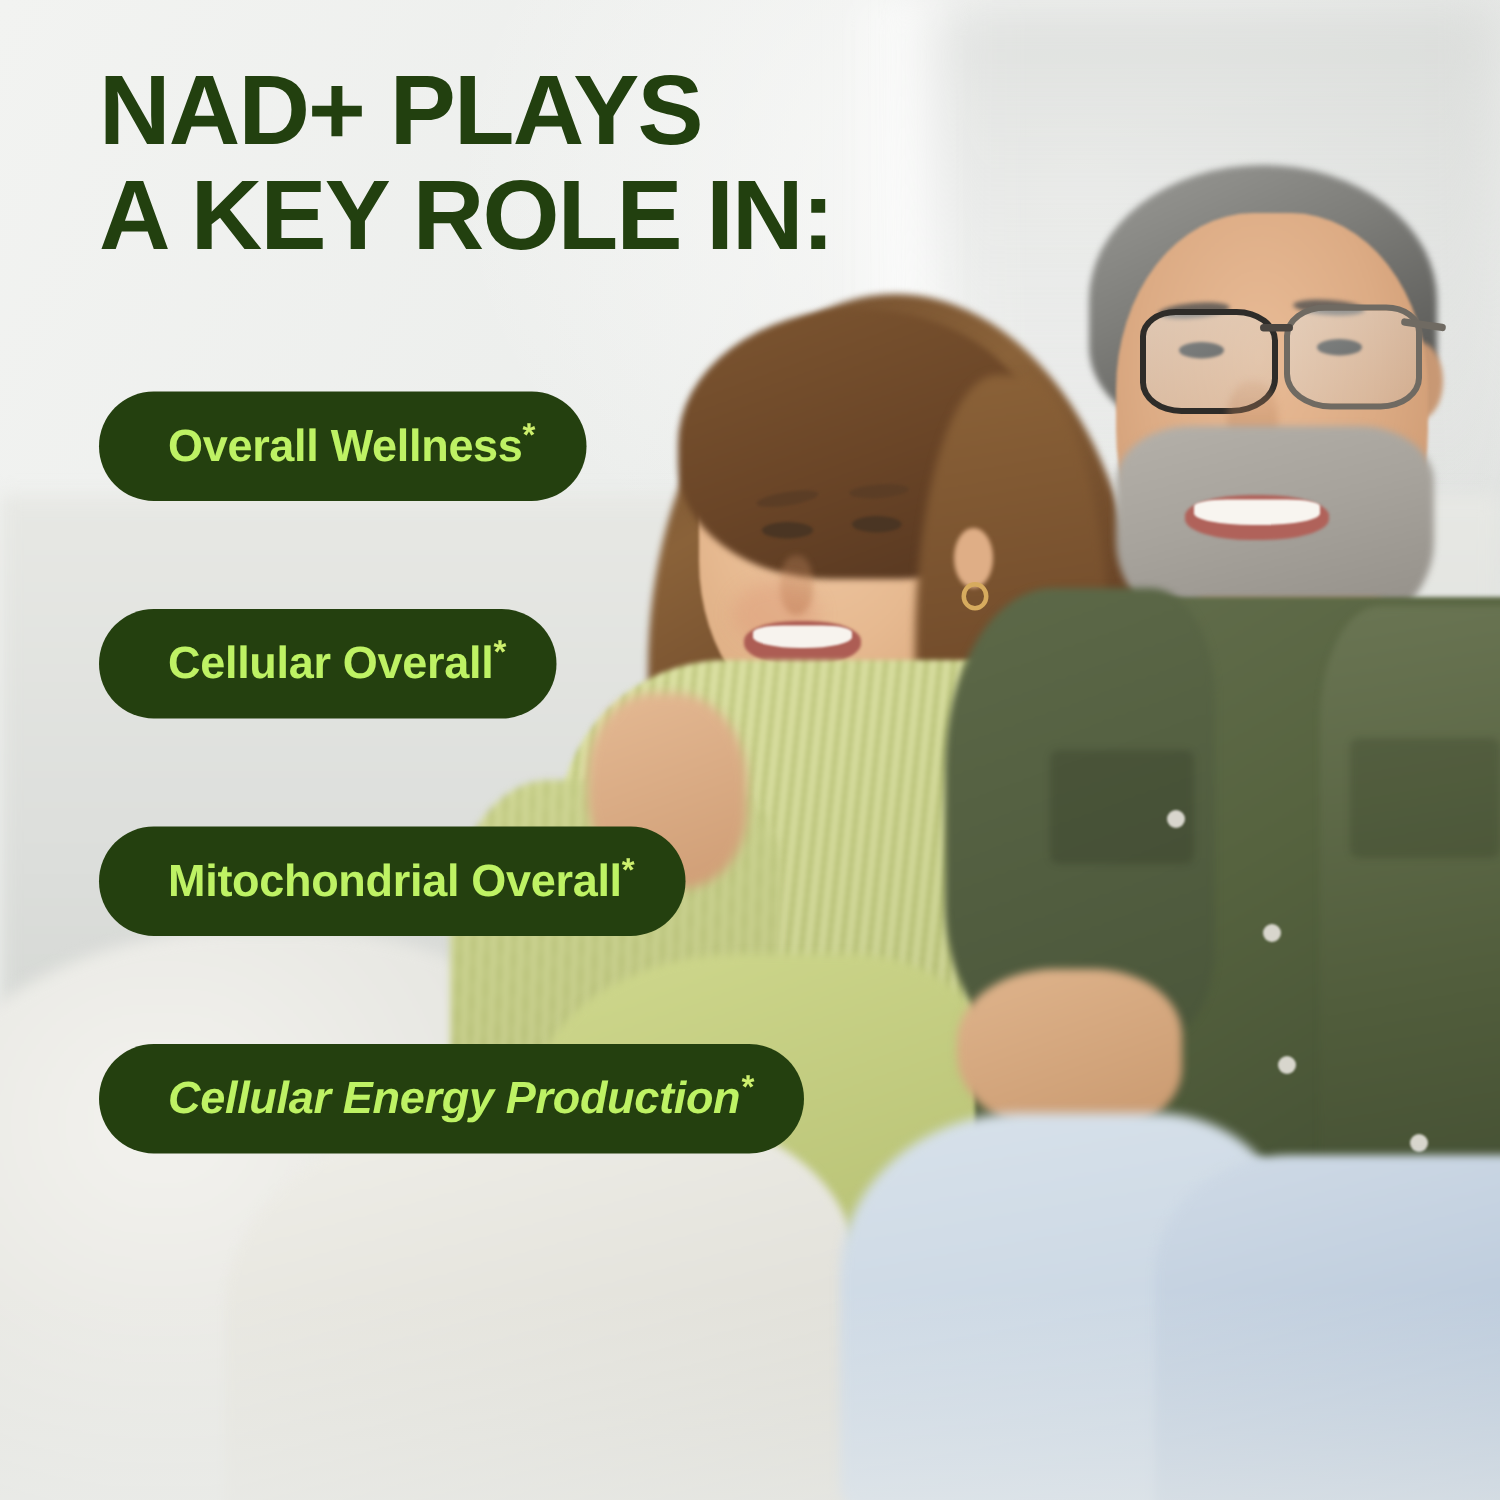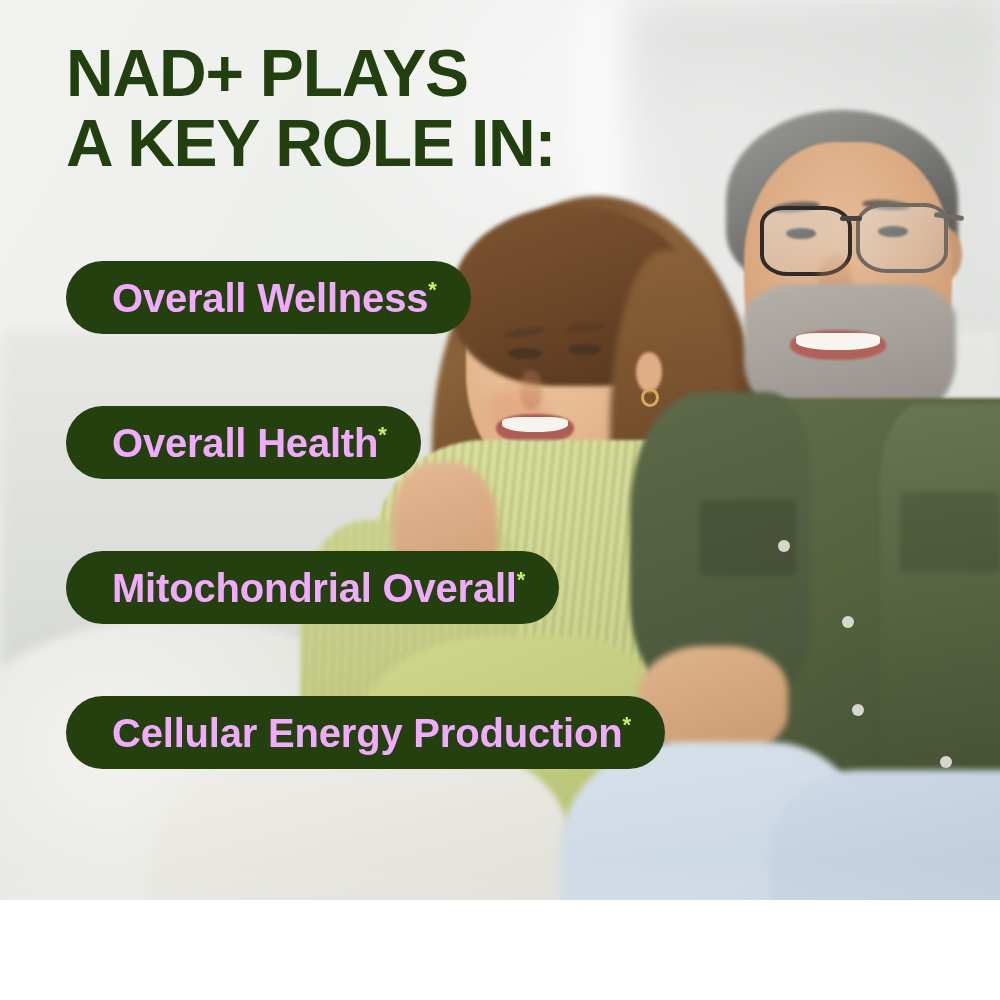--- a/index.html
+++ b/index.html
@@ -3,21 +3,21 @@
 <meta charset="utf-8">
 <style>
   html, body {
     margin: 0;
     padding: 0;
     background: #ffffff;
   }
   #canvas {
     position: relative;
     width: 1000px;
-    height: 900px;
+    height: 1000px;
     overflow: hidden;
     font-family: "Liberation Sans", sans-serif;
     background: #eceeec;
   }
 
   
   .photo-layer {
     position: absolute;
     inset: 0;
     overflow: hidden;
@@ -289,24 +289,24 @@
   .pill {
     display: flex;
     align-items: center;
     height: 73px;
     margin-bottom: 72px;
     padding: 0 34px 0 46px;
     border-radius: 40px;
     background: #24400f;
     width: max-content;
   }
-  .pill:last-child { margin-bottom: 0; }
+  .pill:last-child { margin-bottom: 0; font-style: italic; }
   .pill-label {
-    color: #f0abfc;
-    font-size: 40px;
+    color: #bef264;
+    font-size: 30px;
     font-weight: 700;
     letter-spacing: -0.2px;
     line-height: 1;
   }
   .pill-star {
     color: #cdf06d;
     font-size: 22px;
     font-weight: 700;
     line-height: 1;
     align-self: flex-start;
@@ -398,21 +398,21 @@
 
   <div class="headline">NAD+ PLAYS
 A KEY ROLE IN:</div>
 
   <div class="pills">
     <div class="pill">
       <span class="pill-label">Overall Wellness</span>
       <span class="pill-star">*</span>
     </div>
     <div class="pill">
-      <span class="pill-label">Overall Health</span>
+      <span class="pill-label">Cellular Overall</span>
       <span class="pill-star">*</span>
     </div>
     <div class="pill">
       <span class="pill-label">Mitochondrial Overall</span>
       <span class="pill-star">*</span>
     </div>
     <div class="pill">
       <span class="pill-label">Cellular Energy Production</span>
       <span class="pill-star">*</span>
     </div>

